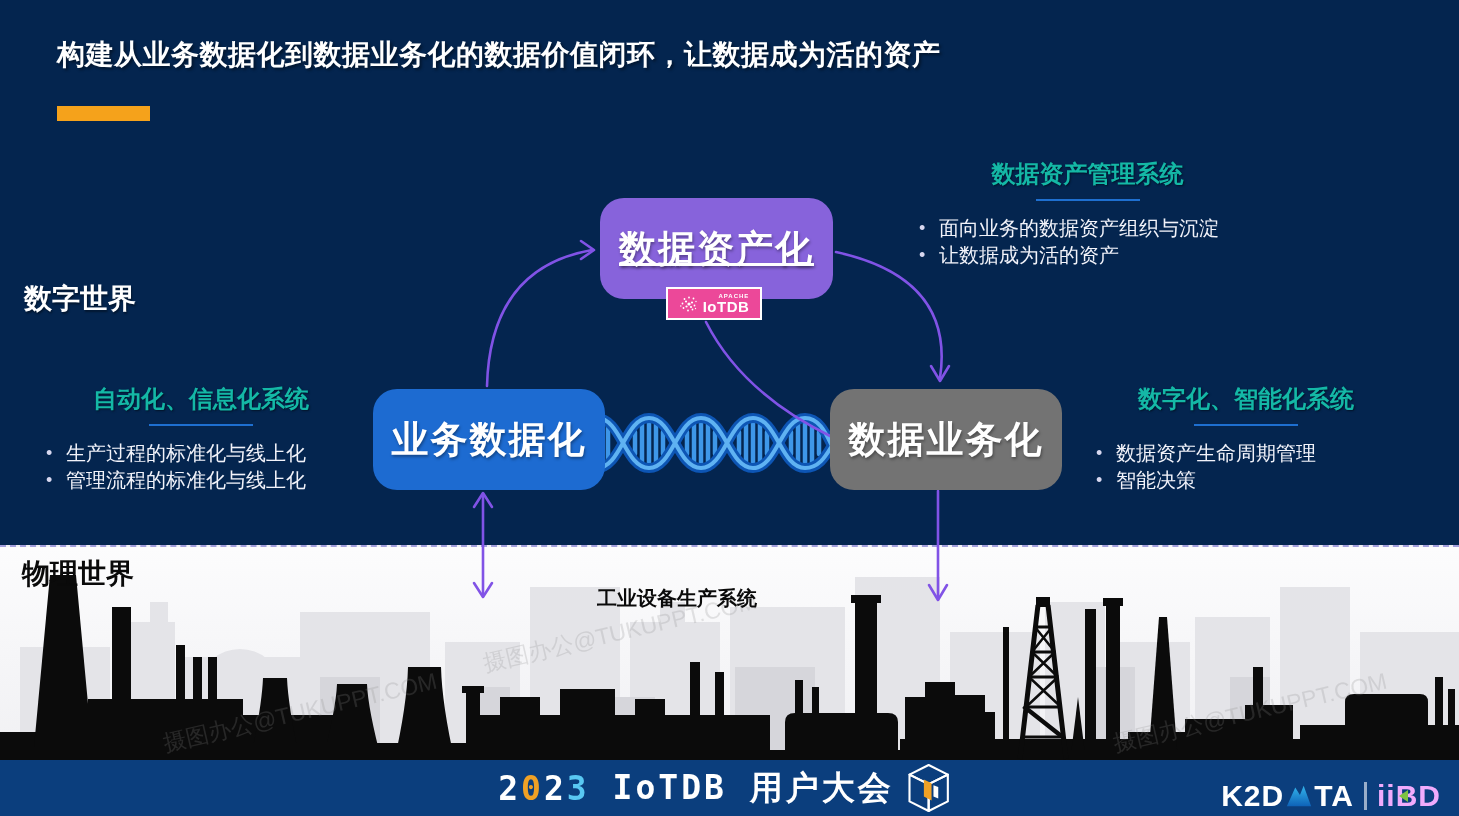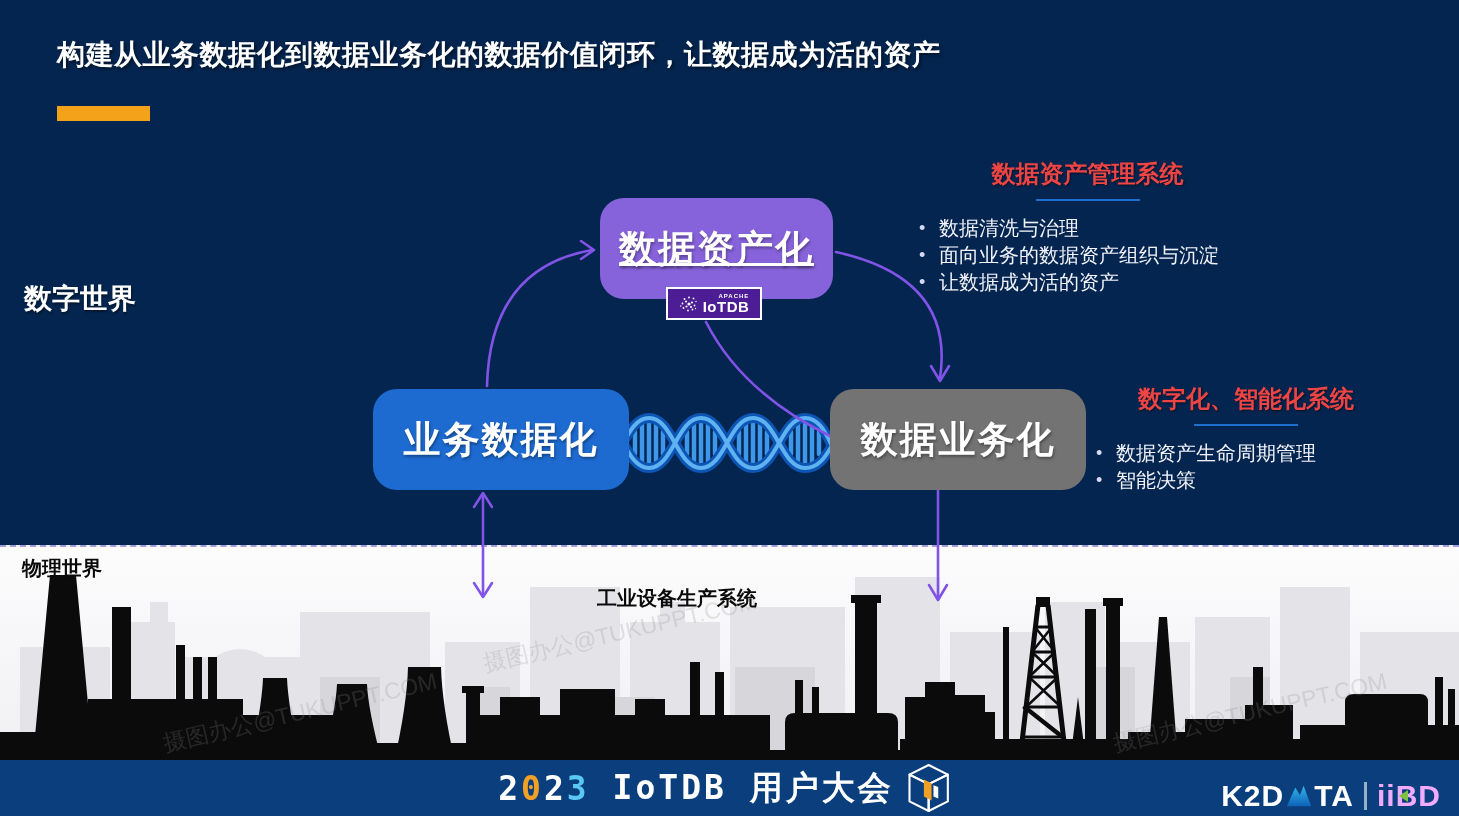--- a/index.html
+++ b/index.html
@@ -10,57 +10,57 @@
   .title{position:absolute;left:57px;top:36px;width:1350px;font-size:28px;font-weight:900;
          color:#ffffff;letter-spacing:0.5px;text-shadow:2px 2px 3px rgba(0,0,0,.45);white-space:nowrap;}
   .title-bar{position:absolute;left:57px;top:106px;width:93px;height:15px;background:#F5A21B;}
 
   
   .digital-world{position:absolute;left:24px;top:280px;font-size:28px;font-weight:900;color:#ffffff;
                  text-shadow:1px 2px 2px rgba(0,0,0,.4);}
 
   
   .panel{position:absolute;}
-  .panel-title{font-size:24px;font-weight:900;color:#ef4444;text-align:center;white-space:nowrap;
+  .panel-title{font-size:24px;font-weight:900;color:#14b8a6;text-align:center;white-space:nowrap;
                text-shadow:1px 1px 2px rgba(0,0,0,.5);}
   .panel-underline{height:2px;background:#1E6FD0;margin:9px auto 0;width:104px;}
   .bullets{margin-top:14px;}
   .bullet{position:relative;font-size:20px;color:#F2F3FA;line-height:27px;padding-left:24px;white-space:nowrap;}
   .bullet::before{content:"•";position:absolute;left:4px;top:0;color:#D8D8F0;font-size:18px;}
   .panel-asset{left:915px;top:158px;width:345px;}
   .panel-auto{left:42px;top:383px;width:318px;}
   .panel-smart{left:1092px;top:383px;width:308px;}
 
   
-  .box{position:absolute;width:256px;height:101px;border-radius:24px;display:flex;align-items:center;
+  .box{position:absolute;width:232px;height:101px;border-radius:24px;display:flex;align-items:center;
        justify-content:center;color:#fff;font-weight:900;font-size:37px;letter-spacing:2px;z-index:4;
        text-shadow:1px 2px 3px rgba(0,0,0,.35);}
   .box-top{left:600px;top:198px;width:233px;background:#8763DB;text-decoration:underline;}
   .box-left{left:373px;top:389px;background:#1D6BD1;}
   .box-right{left:830px;top:389px;background:#737373;}
 
   
-  .badge{position:absolute;left:666px;top:287px;width:96px;height:33px;background:#4c1d95;
+  .badge{position:absolute;left:666px;top:287px;width:96px;height:33px;background:#ec4899;
          border:2px solid #fff;box-sizing:border-box;z-index:5;display:flex;align-items:center;
          justify-content:center;gap:4px;}
   .badge .logo-text{display:flex;flex-direction:column;align-items:flex-end;line-height:1;}
   .badge .apache{font-size:6px;letter-spacing:1px;color:#fff;font-weight:700;}
   .badge .iotdb{font-size:15px;font-weight:900;color:#fff;letter-spacing:0.5px;}
 
   
   .dna{position:absolute;left:593px;top:398px;width:245px;height:90px;z-index:2;}
 
   
   .arrows{position:absolute;left:0;top:0;width:1459px;height:816px;z-index:3;pointer-events:none;}
 
   
   .physical{position:absolute;left:0;top:545px;width:1459px;height:215px;
             background:linear-gradient(#fcfcfd,#f0f0f3);border-top:2px dashed #A29EDC;box-sizing:border-box;}
   .skyline{position:absolute;left:0;top:0;width:1459px;height:215px;}
-  .physical-label{position:absolute;left:22px;top:8px;font-size:20px;font-weight:900;color:#0a0a0a;z-index:6;}
+  .physical-label{position:absolute;left:22px;top:8px;font-size:28px;font-weight:900;color:#0a0a0a;z-index:6;}
   .industrial-label{position:absolute;left:597px;top:38px;font-size:20px;font-weight:900;color:#0a0a0a;z-index:6;white-space:nowrap;}
   .wm{position:absolute;color:#8a8a8a;opacity:.22;font-size:23px;transform:rotate(-13deg);z-index:5;white-space:nowrap;}
   .wm1{left:160px;top:150px;}
   .wm2{left:480px;top:70px;}
   .wm3{left:1110px;top:150px;}
 
   
   .footer{position:absolute;left:0;top:760px;width:1459px;height:56px;background:#0B3E7D;}
   .footer-center{position:absolute;left:50%;top:0;transform:translateX(-51%);height:56px;
                  display:flex;align-items:center;gap:12px;}
@@ -83,26 +83,33 @@
 
   <div class="title">构建从业务数据化到数据业务化的数据价值闭环，让数据成为活的资产</div>
   <div class="title-bar"></div>
 
   <div class="digital-world">数字世界</div>
 
   <div class="panel panel-asset">
     <div class="panel-title">数据资产管理系统</div>
     <div class="panel-underline"></div>
     <div class="bullets">
-      <div class="bullet"><span class="bullet-text">数据清洗与治理</span></div>
       <div class="bullet"><span class="bullet-text">面向业务的数据资产组织与沉淀</span></div>
       <div class="bullet"><span class="bullet-text">让数据成为活的资产</span></div>
     </div>
   </div>
 
+  <div class="panel panel-auto">
+    <div class="panel-title">自动化、信息化系统</div>
+    <div class="panel-underline"></div>
+    <div class="bullets">
+      <div class="bullet"><span class="bullet-text">生产过程的标准化与线上化</span></div>
+      <div class="bullet"><span class="bullet-text">管理流程的标准化与线上化</span></div>
+    </div>
+  </div>
 
   <div class="panel panel-smart">
     <div class="panel-title">数字化、智能化系统</div>
     <div class="panel-underline"></div>
     <div class="bullets">
       <div class="bullet"><span class="bullet-text">数据资产生命周期管理</span></div>
       <div class="bullet"><span class="bullet-text">智能决策</span></div>
     </div>
   </div>
 

